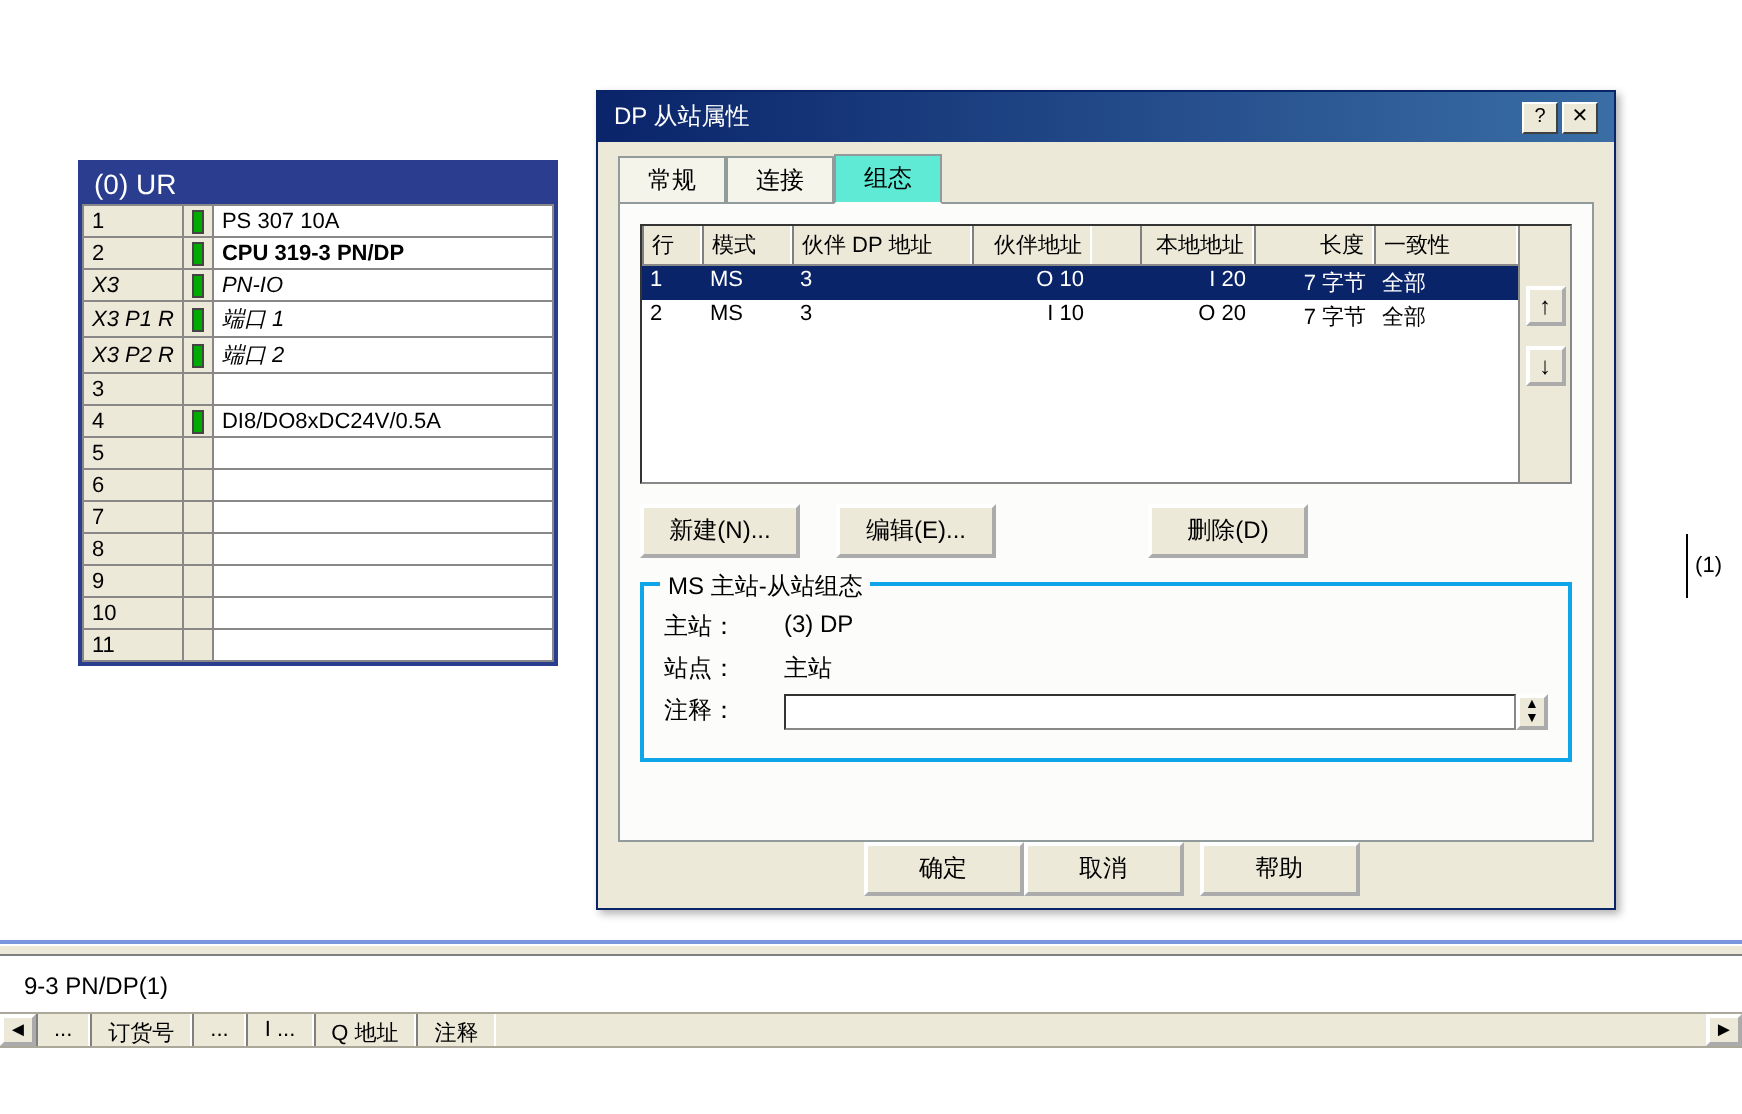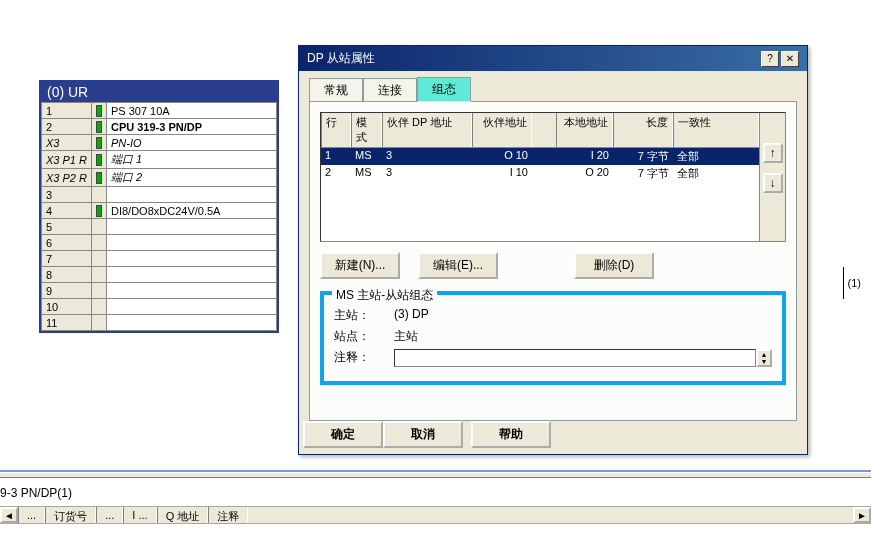--- a/index.html
+++ b/index.html
@@ -133,21 +133,21 @@
     padding: 2px 4px;
     font-size:11px;
   }
   .list-row {
     display:flex;
     font-size:11px;
   }
   .list-row.selected { background:#0a246a; color:#fff; }
   .list-row .col { padding: 1px 4px; }
   .c-line{width:30px;}
-  .c-mode{width:31px;}
+  .c-mode{width:45px;}
   .c-pdp{width:90px;}
   .c-paddr{width:60px;text-align:right;}
   .c-laddr{width:57px;text-align:right;margin-left:24px;}
   .c-len{width:60px;text-align:right;}
   .c-cons{flex:1;}
 
   .list-side {
     width:26px;
     background:#ece9d8;
     border-left:1px solid #888;
@@ -178,21 +178,21 @@
     text-align:center;
   }
   .btn-row {
     display:flex;
     gap:18px;
     margin-top:10px;
   }
 
   
   .groupbox {
-    border:4px solid #0ea5e9;
+    border:2px solid #0ea5e9;
     margin-top:12px;
     position:relative;
     padding:12px 10px 10px 10px;
   }
   .groupbox-title {
     position:absolute;
     top:-8px; left:8px;
     background:#fcfcfa;
     padding:0 4px;
     font-size:12px;
@@ -208,44 +208,44 @@
   }
   .spin {
     width:16px;height:18px;border:2px outset #fff;background:#ece9d8;
     display:flex;flex-direction:column;
   }
   .spin div{flex:1;text-align:center;font-size:7px;line-height:7px;}
 
   
   .dialog-bottom {
     position:absolute;
-    left:4px; right:10px; bottom:6px;
-    display:flex;
-    justify-content:flex-start;
-    font-weight:bold;
+    left:15px; right:10px; bottom:6px;
+    display:flex;
+    justify-content:center;
   }
   .dialog-bottom .right { display:flex; gap:8px; }
 
   
   .bottom-strip {
     position:absolute;
     left:0; right:0;
     top:470px;
     border-top:2px solid #7a96df;
     background:#fff;
   }
   .bottom-bar {
     background:#ece9d8;
     border-top:1px solid #fff;
     border-bottom:1px solid #808080;
     height:6px;
   }
   .bottom-label {
     padding:8px 6px 6px 0;
     font-size:12px;
+    margin-left:12px;
   }
   .bottom-scroll {
     border-top:1px solid #aca899;
     border-bottom:1px solid #aca899;
     background:#ece9d8;
     height:18px;
     display:flex;
     align-items:stretch;
   }
   .scroll-btn{

